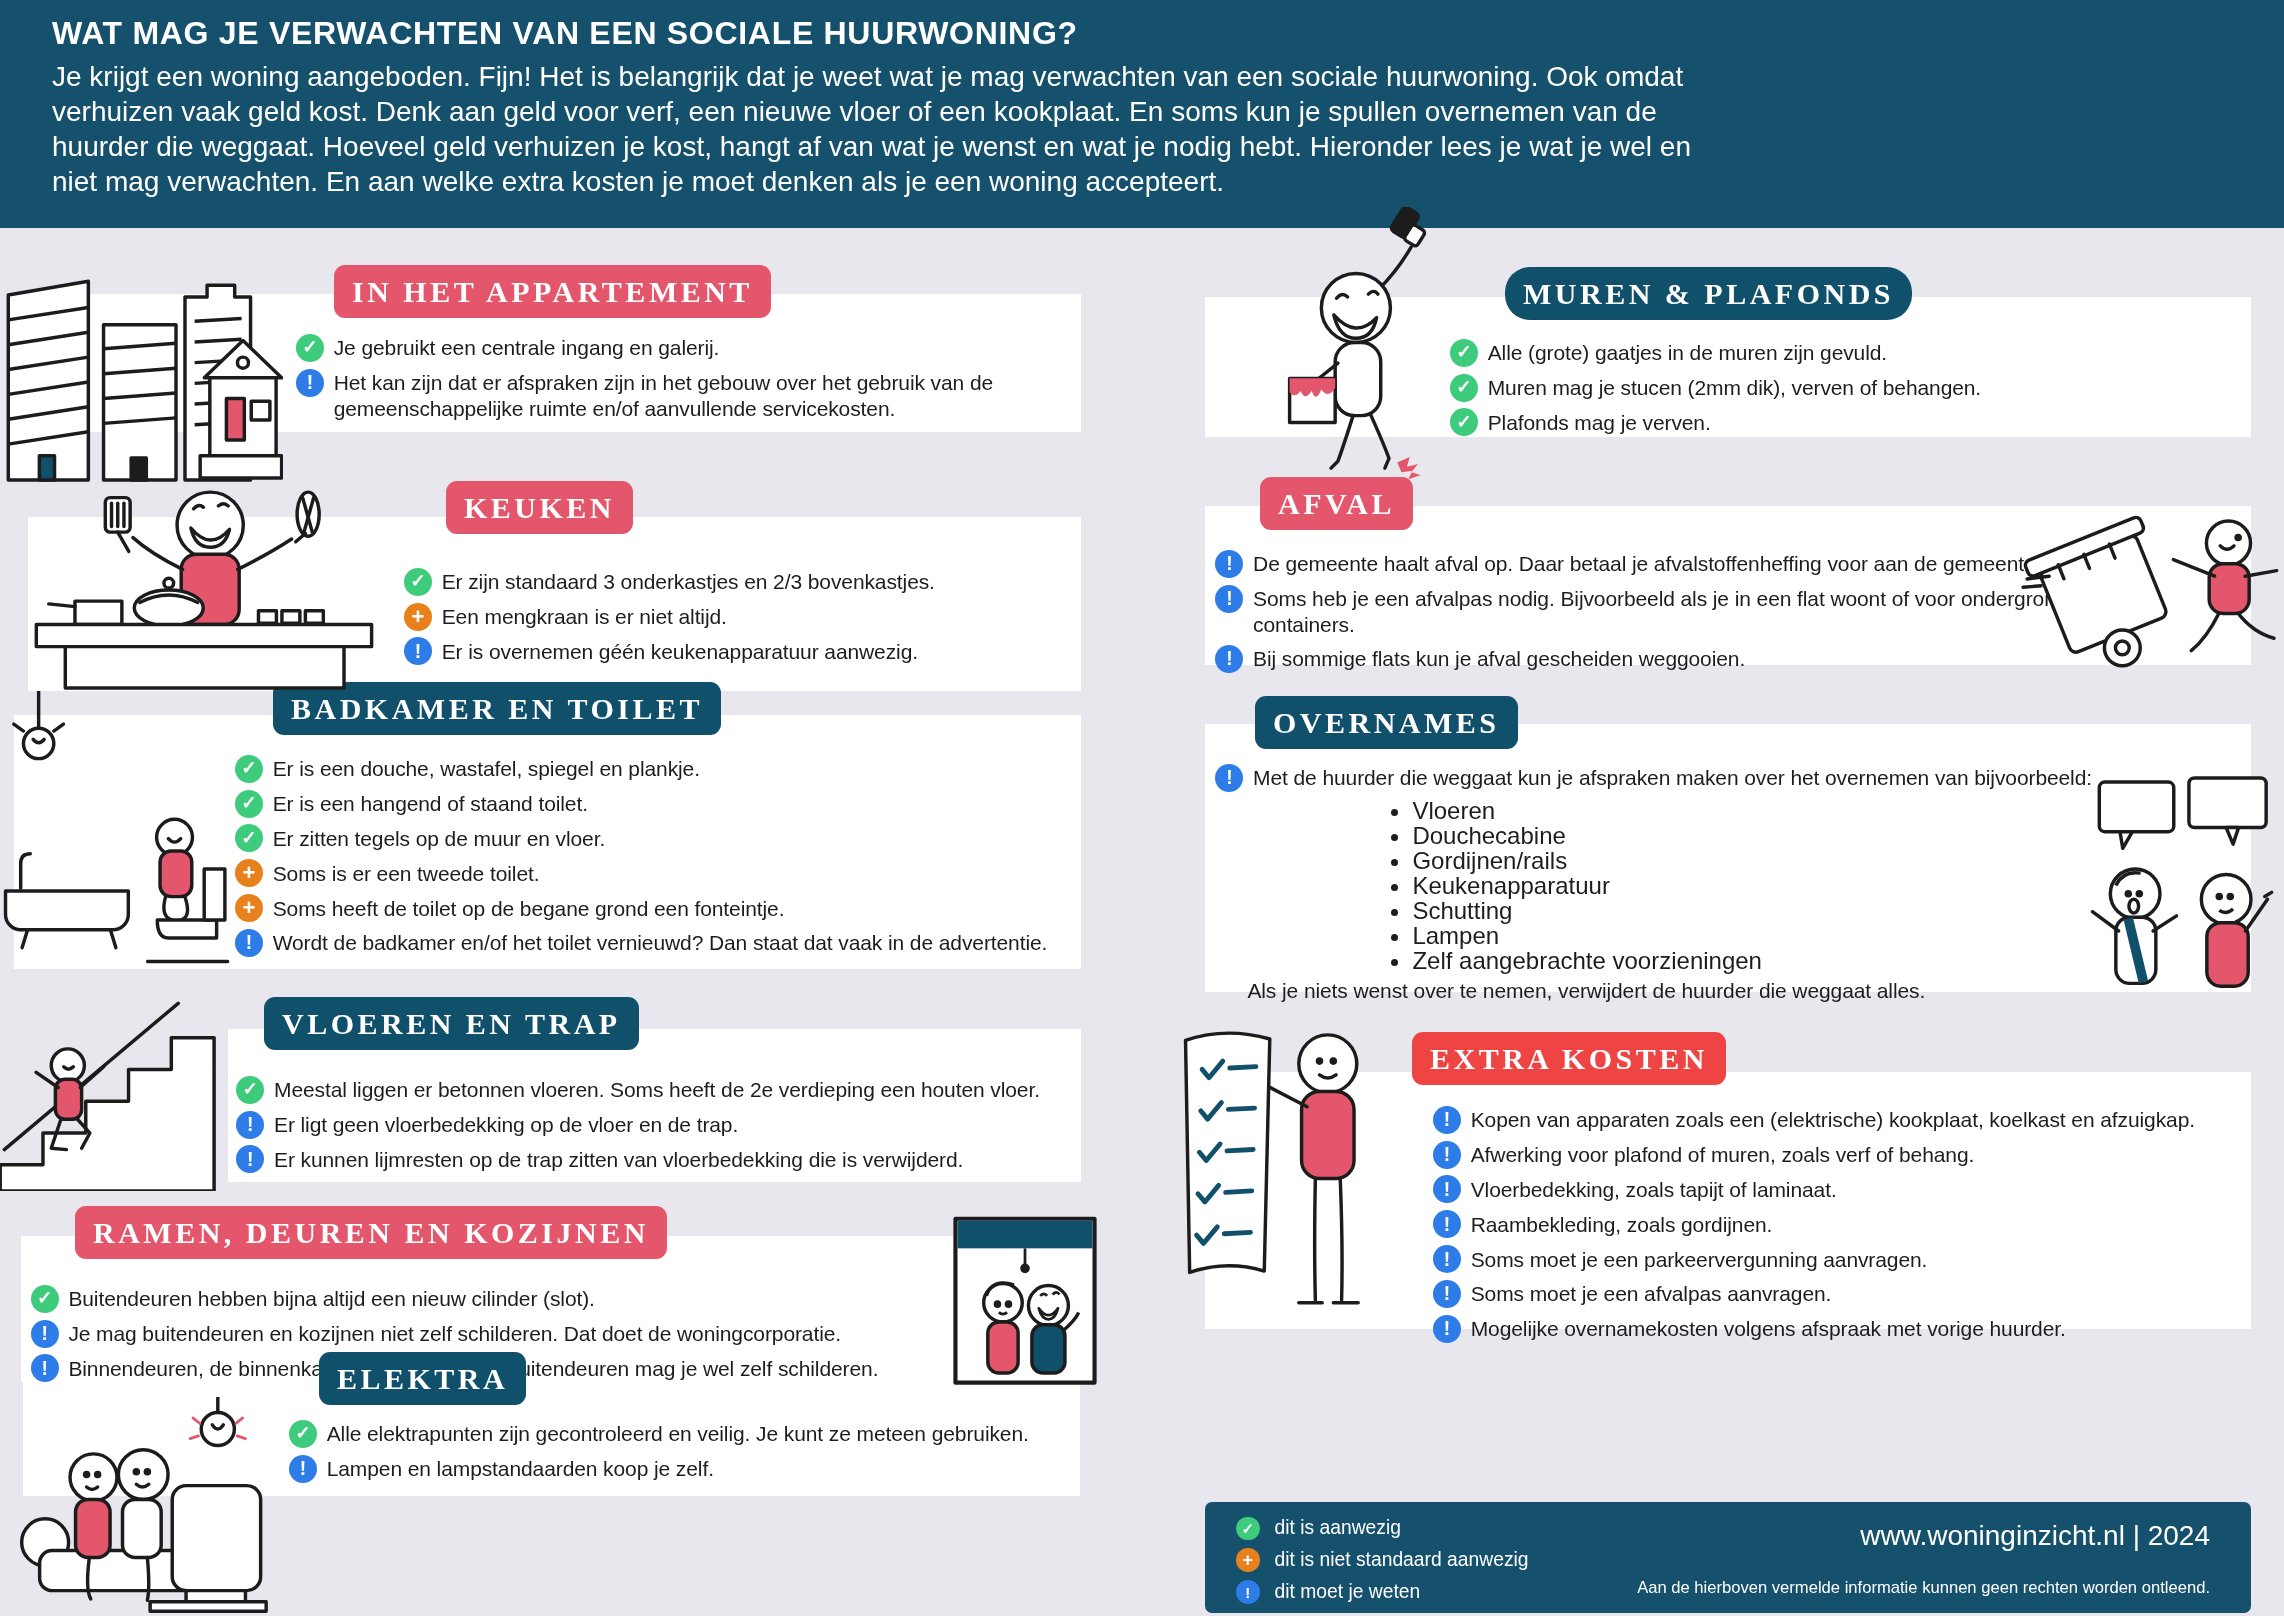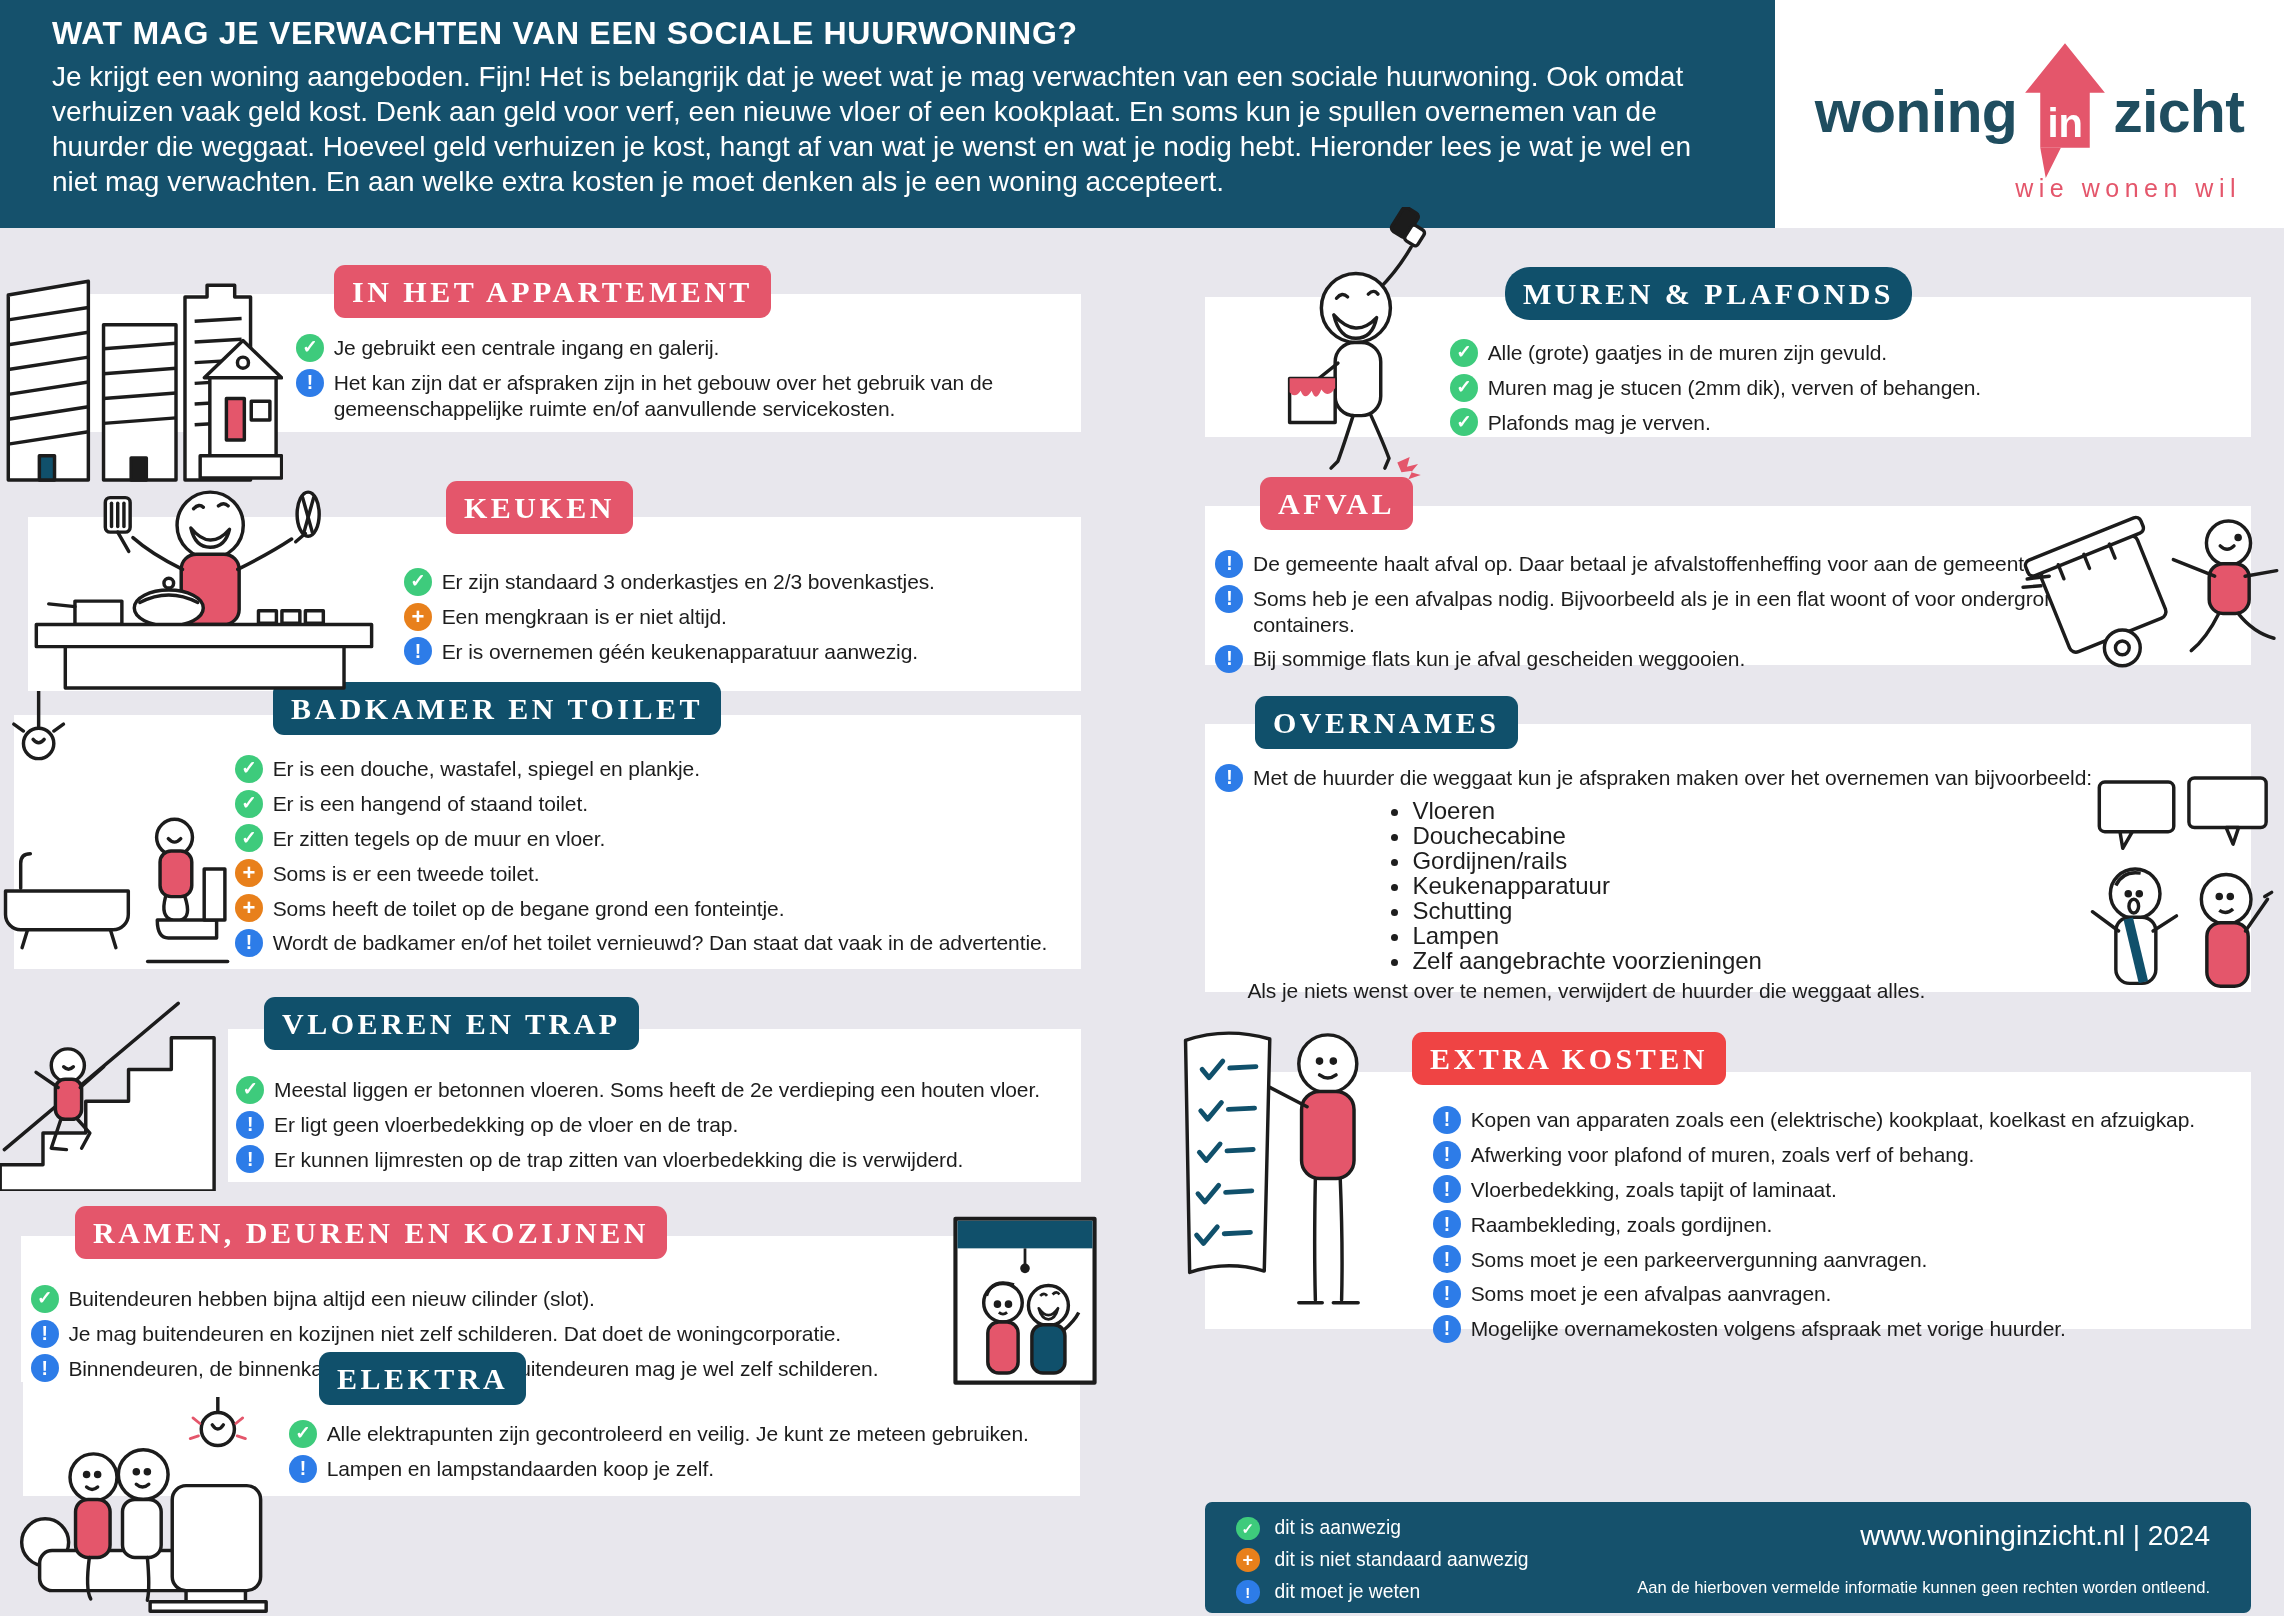--- a/index.html
+++ b/index.html
@@ -47,34 +47,20 @@
 </head>
 <body>
 
 <div class="page">
 
   <div class="header">
     <h1 class="title">WAT MAG JE VERWACHTEN VAN EEN SOCIALE HUURWONING?</h1>
     <p class="intro">Je krijgt een woning aangeboden. Fijn! Het is belangrijk dat je weet wat je mag verwachten van een sociale huurwoning. Ook omdat verhuizen vaak geld kost. Denk aan geld voor verf, een nieuwe vloer of een kookplaat. En soms kun je spullen overnemen van de huurder die weggaat. Hoeveel geld verhuizen je kost, hangt af van wat je wenst en wat je nodig hebt. Hieronder lees je wat je wel en niet mag verwachten. En aan welke extra kosten je moet denken als je een woning accepteert.</p>
   </div>
 
-  <div class="logo-box">
-    <div class="logo-row">
-      <span class="logo-word">woning</span>
-      <span class="logo-house">
-        <svg width="88" height="138" viewBox="0 0 128 200">
-          <polygon points="64,0 122,72 100,72 100,152 28,152 28,72 6,72" fill="#e4566b"></polygon>
-          <polygon points="28,152 58,152 36,196" fill="#e4566b"></polygon>
-        </svg>
-        <span class="in">in</span>
-      </span>
-      <span class="logo-word">zicht</span>
-    </div>
-    <div class="tagline">wie wonen wil</div>
-  </div>
 
   <div class="card" style="left:30px;top:294px;width:1051px;height:138px;padding:39px 10.4px 0 266px;box-sizing:border-box;">
     <div class="badge" style="left: 304px; top: -29px; background: rgb(228, 86, 107);">IN HET APPARTEMENT</div>
     <div class="items">
         <div class="item">
           <span class="dot check">✓</span>
           <span class="itext">Je gebruikt een centrale ingang en galerij.</span>
         </div>
         <div class="item">
           <span class="dot info">!</span>

